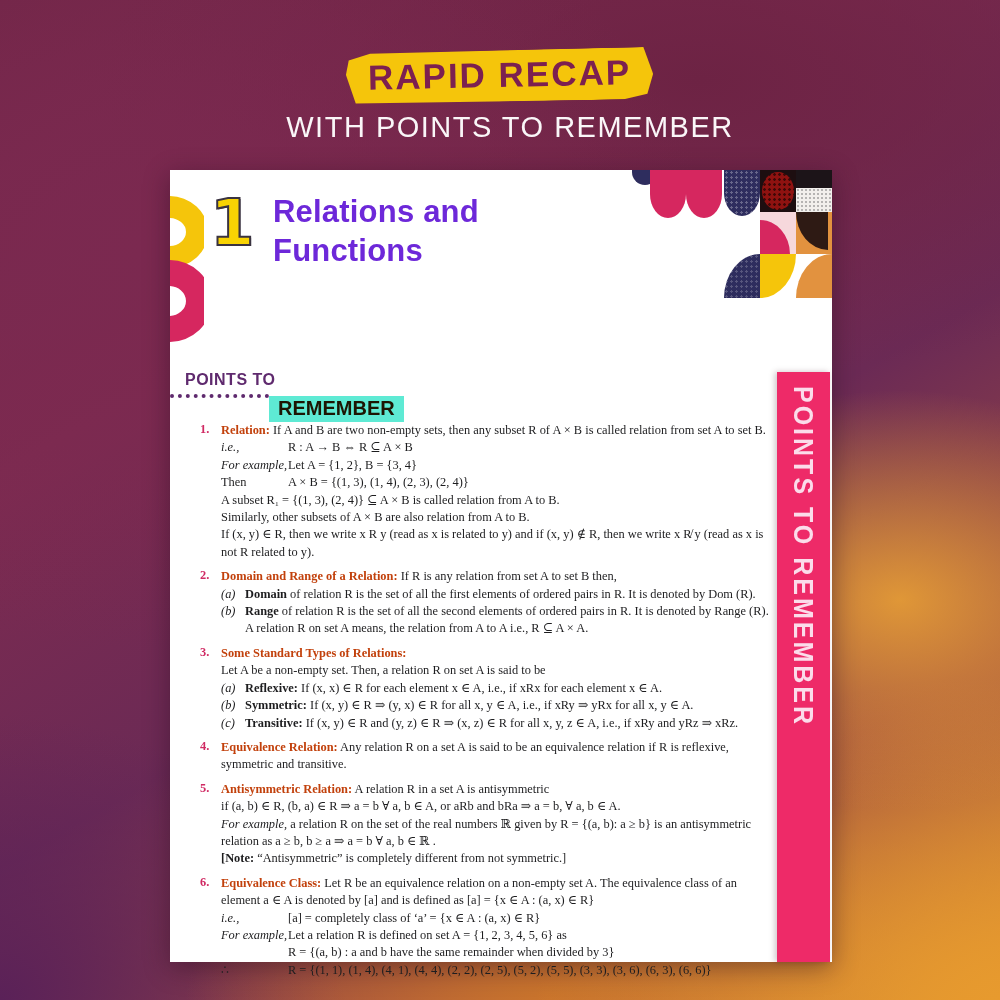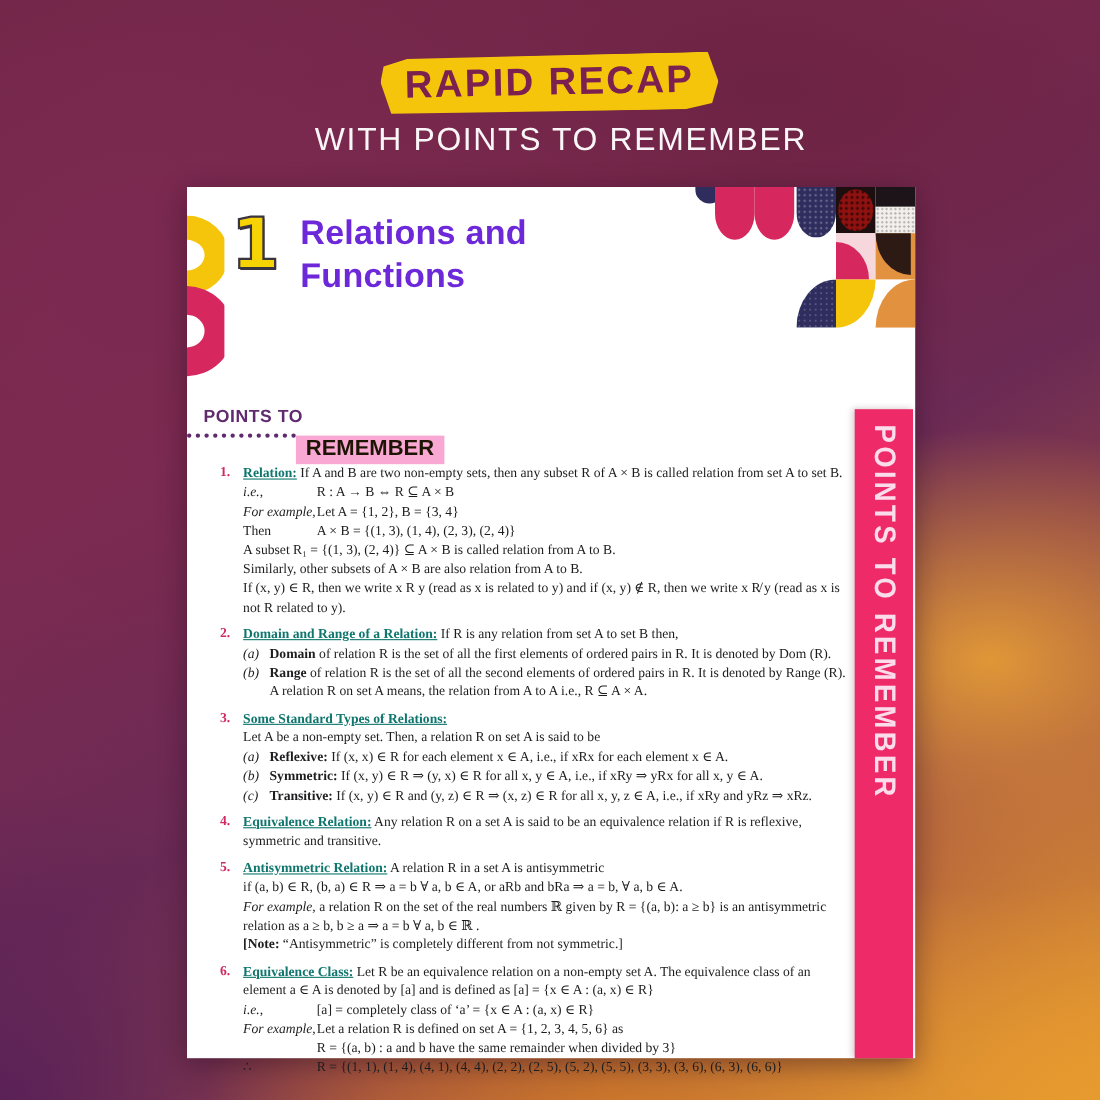--- a/index.html
+++ b/index.html
@@ -65,33 +65,33 @@
   .m-orangeq{left:164px;top:84px;width:36px;height:44px;background:#e2923f;border-radius:100% 0 0 0;}
   
   .edge-decor{position:absolute;left:0;top:26px;width:34px;height:150px;overflow:hidden;}
   .ring{position:absolute;border-radius:50%;box-sizing:border-box;}
   .ring-yellow{left:-40px;top:0;width:78px;height:72px;border:22px solid #f5c50b;}
   .ring-pink{left:-44px;top:64px;width:86px;height:82px;border:26px solid #d6275f;}
   
   .pts{position:absolute;left:0;top:198px;}
   .pts-l1{margin-left:15px;color:#5f2a6e;font-weight:bold;font-size:16px;letter-spacing:.5px;line-height:24px;}
   .pts-dots{width:99px;border-bottom:4px dotted #5f2a6e;margin-top:2px;}
-  .pts-l2{display:inline-block;margin-left:99px;margin-top:-2px;background:#f9a8d4;color:#1d1503;
+  .pts-l2{display:inline-block;margin-left:99px;margin-top:-2px;background:#5eead4;color:#1d1503;
     font-weight:bold;font-size:20px;padding:1px 9px 3px;line-height:22px;}
   
   .list{
     position:absolute;left:30px;top:252px;width:572px;
     font-family:"Liberation Serif","DejaVu Serif",serif;
     font-size:12.4px;color:#1d1d1f;
   }
   .item{display:flex;margin-bottom:7px;}
   .num{width:21px;flex-shrink:0;color:#d02a63;font-weight:bold;}
   .ibody{flex:1;}
   .line{line-height:17.4px;}
-  .ititle{color:#0f766e;font-weight:bold;text-decoration:underline;}
+  .ititle{color:#c2410c;font-weight:bold;}
   .b{font-weight:bold;}
   .it{font-style:italic;}
   .lbl{display:inline-block;min-width:67px;}
   .sub{display:inline-block;min-width:24px;font-style:italic;}
   .ind1{padding-left:24px;}
   
   .band{
     position:absolute;left:777px;top:372px;width:53px;height:590px;background:#ee2a68;z-index:2;
     box-shadow:-2px 0 6px rgba(60,10,30,.25);
   }

